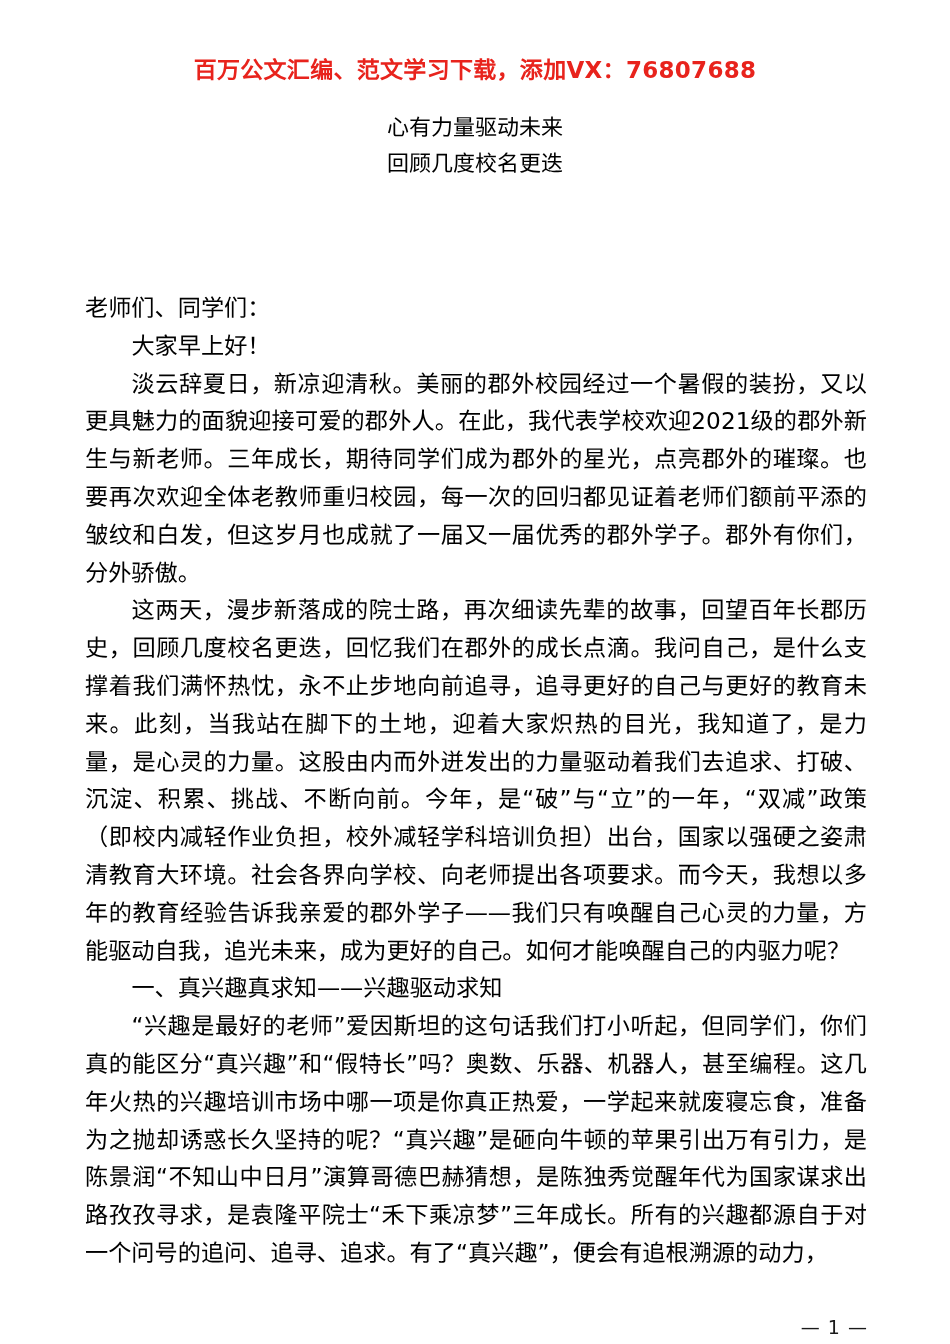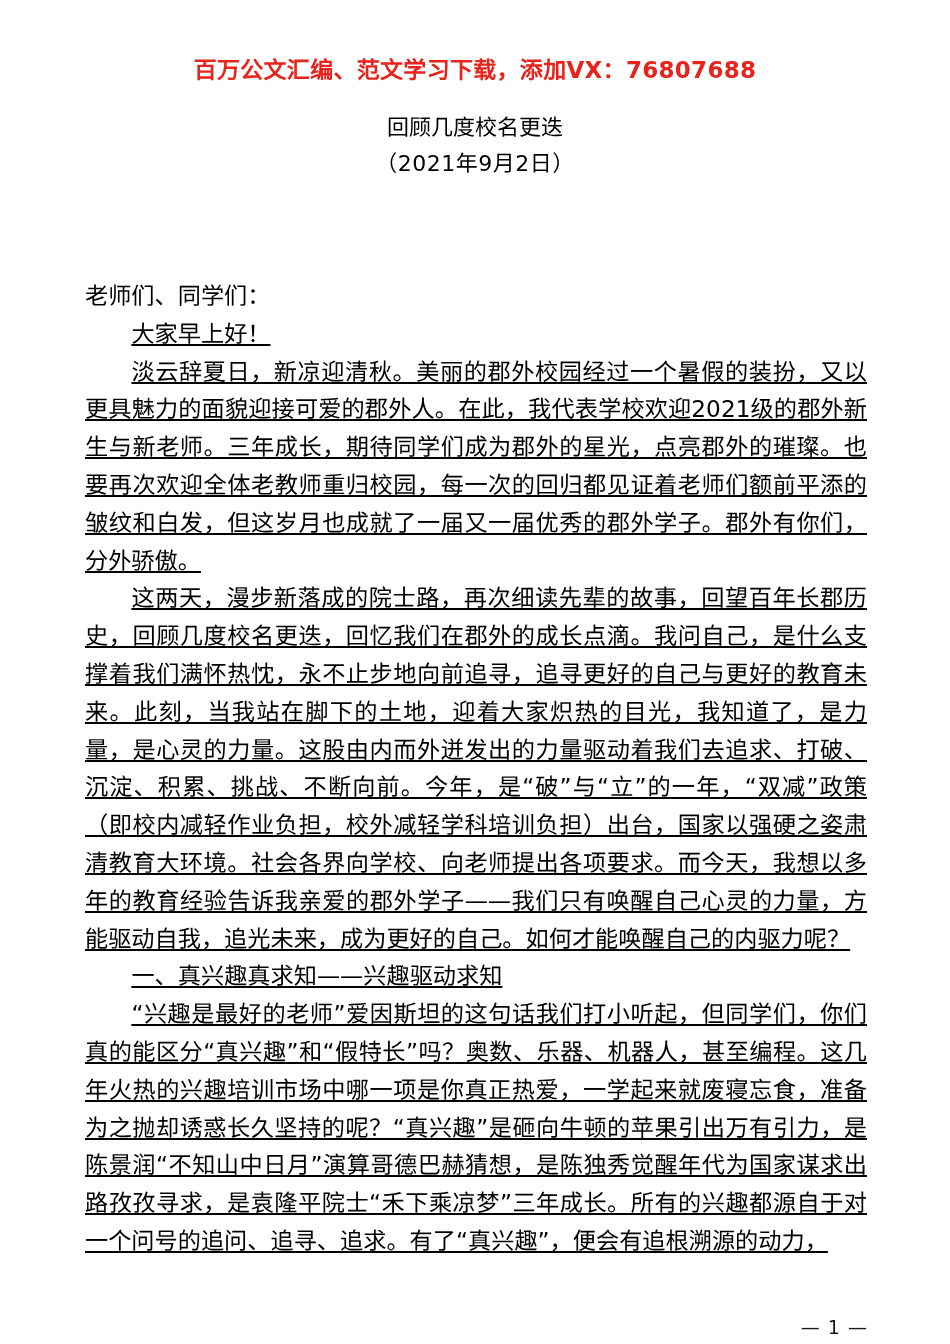--- a/index.html
+++ b/index.html
@@ -53,36 +53,35 @@
     color: #000;
     white-space: nowrap;
   }
   .title-line.date {
     letter-spacing: 0.5px;
   }
 
   
   .body-area {
     position: absolute;
-    top: 263px;
+    top: 275px;
     left: 85px;
     width: 782px;
   }
   .para {
     font-size: 23.2px;
     line-height: 37.8px;
     text-align: justify;
     text-justify: inter-ideograph;
     margin: 0;
     color: #000;
     letter-spacing: 0px;
   }
   .para.indent {
     text-indent: 2em;
-    text-decoration: underline;
   }
   .para.flush {
     text-indent: 0;
   }
 
   
   .page-footer {
     position: absolute;
     left: 0;
     bottom: 18px;
@@ -97,22 +96,22 @@
   }
 </style>
 </head>
 <body>
 
 <div class="page">
 
   <div class="promo-banner" style="color: rgb(232, 35, 28);">百万公文汇编、范文学习下载，添加VX：76807688</div>
 
   <div class="title-block">
+    <div class="title-line">心有力量驱动未来</div>
     <div class="title-line">回顾几度校名更迭</div>
-    <div class="title-line date">（2021年9月2日）</div>
   </div>
 
   <div class="body-area">
     <p class="para flush">老师们、同学们：</p>
     <p class="para indent">大家早上好！</p>
     <p class="para indent">淡云辞夏日，新凉迎清秋。美丽的郡外校园经过一个暑假的装扮，又以更具魅力的面貌迎接可爱的郡外人。在此，我代表学校欢迎2021级的郡外新生与新老师。三年成长，期待同学们成为郡外的星光，点亮郡外的璀璨。也要再次欢迎全体老教师重归校园，每一次的回归都见证着老师们额前平添的皱纹和白发，但这岁月也成就了一届又一届优秀的郡外学子。郡外有你们，分外骄傲。</p>
     <p class="para indent">这两天，漫步新落成的院士路，再次细读先辈的故事，回望百年长郡历史，回顾几度校名更迭，回忆我们在郡外的成长点滴。我问自己，是什么支撑着我们满怀热忱，永不止步地向前追寻，追寻更好的自己与更好的教育未来。此刻，当我站在脚下的土地，迎着大家炽热的目光，我知道了，是力量，是心灵的力量。这股由内而外迸发出的力量驱动着我们去追求、打破、沉淀、积累、挑战、不断向前。今年，是“破”与“立”的一年，“双减”政策（即校内减轻作业负担，校外减轻学科培训负担）出台，国家以强硬之姿肃清教育大环境。社会各界向学校、向老师提出各项要求。而今天，我想以多年的教育经验告诉我亲爱的郡外学子——我们只有唤醒自己心灵的力量，方能驱动自我，追光未来，成为更好的自己。如何才能唤醒自己的内驱力呢？</p>
     <p class="para indent">一、真兴趣真求知——兴趣驱动求知</p>
     <p class="para indent">“兴趣是最好的老师”爱因斯坦的这句话我们打小听起，但同学们，你们真的能区分“真兴趣”和“假特长”吗？奥数、乐器、机器人，甚至编程。这几年火热的兴趣培训市场中哪一项是你真正热爱，一学起来就废寝忘食，准备为之抛却诱惑长久坚持的呢？“真兴趣”是砸向牛顿的苹果引出万有引力，是陈景润“不知山中日月”演算哥德巴赫猜想，是陈独秀觉醒年代为国家谋求出路孜孜寻求，是袁隆平院士“禾下乘凉梦”三年成长。所有的兴趣都源自于对一个问号的追问、追寻、追求。有了“真兴趣”，便会有追根溯源的动力，</p>
   </div>

